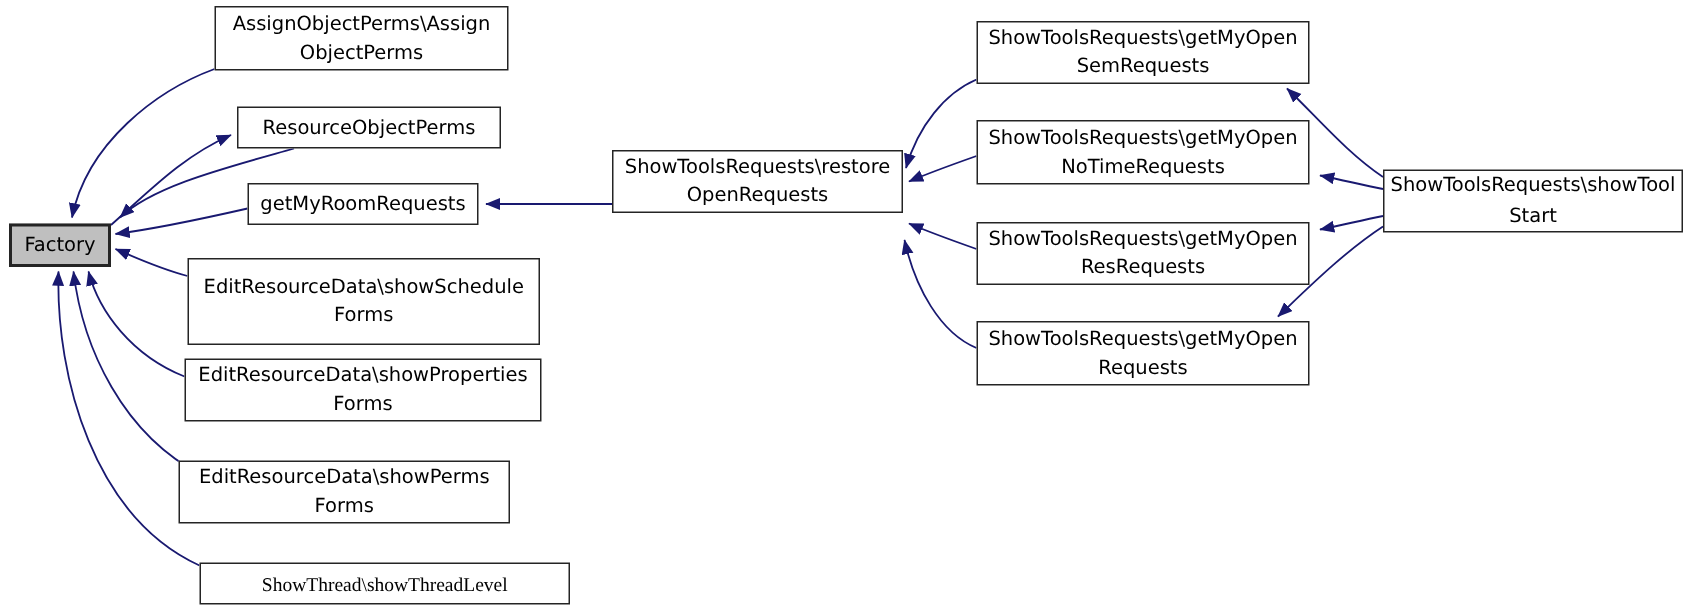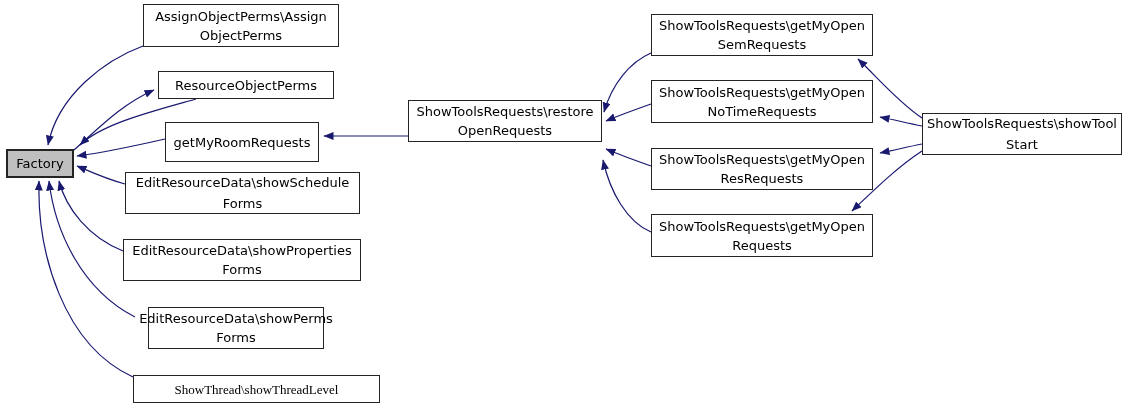--- a/index.html
+++ b/index.html
@@ -80,35 +80,35 @@
   </div>
 
   <div class="node current" style="left:6px;top:149px;width:68px;height:29px;">
     <span>Factory</span>
   </div>
 
   <div class="node" style="left:158px;top:71px;width:176px;height:28px;">
     <span>ResourceObjectPerms</span>
   </div>
 
-  <div class="node" style="left:165px;top:122px;width:154px;height:40px;">
+  <div class="node" style="left:165px;top:122px;width:154px;height:28px;">
     <span>getMyRoomRequests</span>
   </div>
 
-  <div class="node" style="left:125px;top:172px;width:235px;height:42px;justify-content:space-between;">
+  <div class="node" style="left:125px;top:172px;width:235px;height:58px;">
     <span>EditResourceData\showSchedule</span>
     <span>Forms</span>
   </div>
 
   <div class="node" style="left:123px;top:239px;width:238px;height:42px;">
     <span>EditResourceData\showProperties</span>
     <span>Forms</span>
   </div>
 
-  <div class="node" style="left:148px;top:307px;width:176px;height:42px;">
+  <div class="node" style="left:119px;top:307px;width:221px;height:42px;">
     <span>EditResourceData\showPerms</span>
     <span>Forms</span>
   </div>
 
   <div class="node" style="left:133px;top:375px;width:247px;height:28px;font-family:Liberation Serif, serif;">
     <span>ShowThread\showThreadLevel</span>
   </div>
 
   <div class="node" style="left:408px;top:100px;width:194px;height:42px;">
     <span>ShowToolsRequests\restore</span>

